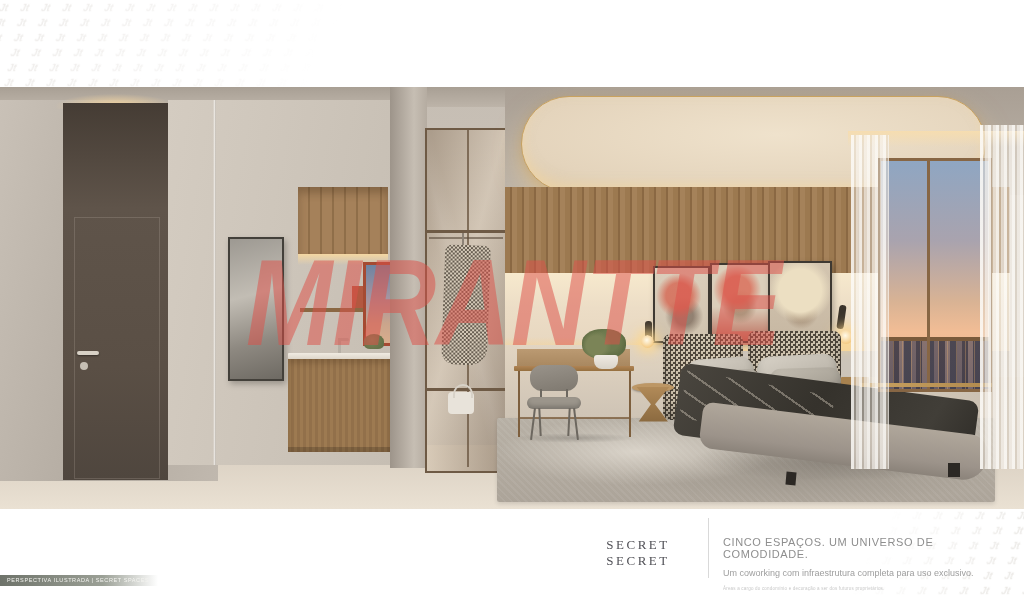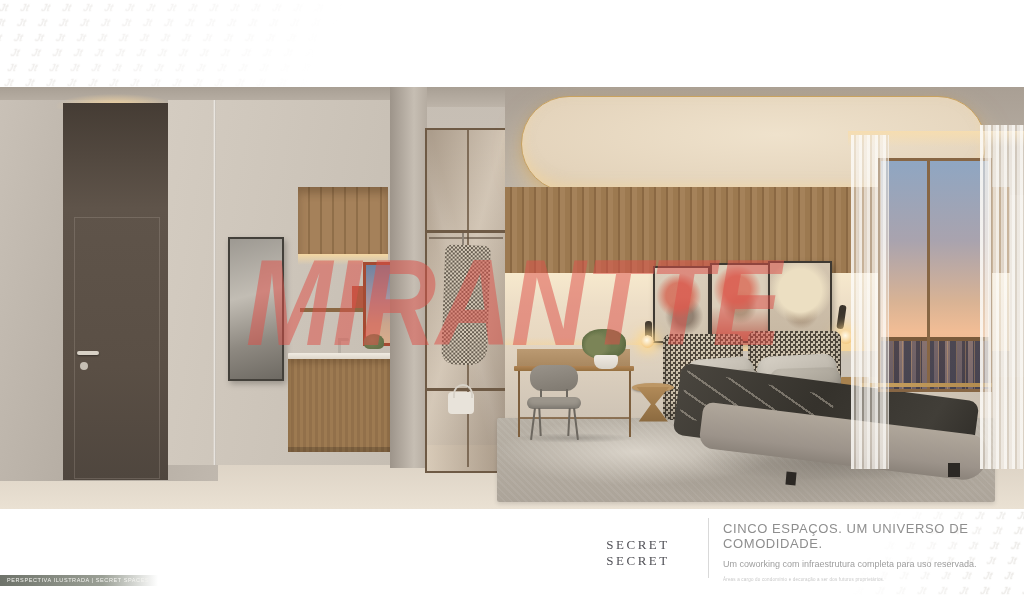--- a/index.html
+++ b/index.html
@@ -125,21 +125,21 @@
   
   .watermark{left:246px;top:242px;z-index:40;font-weight:bold;font-style:italic;font-size:122px;line-height:1;color:rgba(221,80,72,.52);white-space:nowrap;transform:scaleX(.85);transform-origin:left top;letter-spacing:0;font-family:"Liberation Sans",sans-serif;}
 
   
   .caption-bar{left:0;top:575px;width:158px;height:11px;background:linear-gradient(90deg,#6e736a,#9ba096 65%,rgba(200,204,196,0));color:#f4f4f0;font-size:5.5px;letter-spacing:.6px;line-height:11px;padding-left:7px;box-sizing:border-box;text-transform:uppercase;}
 
   
   .footer-title{left:574px;top:537px;width:128px;text-align:center;font-family:"Liberation Serif",serif;font-size:13px;letter-spacing:2.5px;color:#515157;}
   .divider{left:708px;top:518px;width:1px;height:60px;background:#d9d9d9;}
   .info{left:723px;top:520px;width:296px;color:#9e9e9e;}
-  .info-headline{font-size:13px;letter-spacing:.6px;color:#8e8e8e;margin:1px 0 7px 0;}
+  .info-headline{font-size:11px;letter-spacing:.6px;color:#8e8e8e;margin:16px 0 7px 0;}
   .info-p{font-size:9px;line-height:1.35;margin:0 0 7px 0;width:262px;}
   .info-fine{font-size:4.5px;color:#c8c8c8;margin-top:2px;letter-spacing:.2px;}
 </style>
 </head>
 <body>
 
 <div id="page">
 
   <svg class="abs corner tl" width="440" height="92">
     <defs>
@@ -257,17 +257,17 @@
   </div>
 
   <div class="abs watermark">MIRANTTE</div>
 
   <div class="abs caption-bar">PERSPECTIVA ILUSTRADA | SECRET SPACES</div>
 
   <div class="abs footer-title">SECRET SECRET</div>
   <div class="abs divider"></div>
   <div class="abs info">
     <p class="info-headline">CINCO ESPAÇOS. UM UNIVERSO DE COMODIDADE.</p>
-    <p class="info-p">Um coworking com infraestrutura completa para uso reservada.</p>
+    <p class="info-p">Um coworking com infraestrutura completa para uso exclusivo.</p>
     <p class="info-fine">Áreas a cargo do condomínio e decoração a ser dos futuros proprietários.</p>
   </div>
 
 </div>
 
 </body></html>

